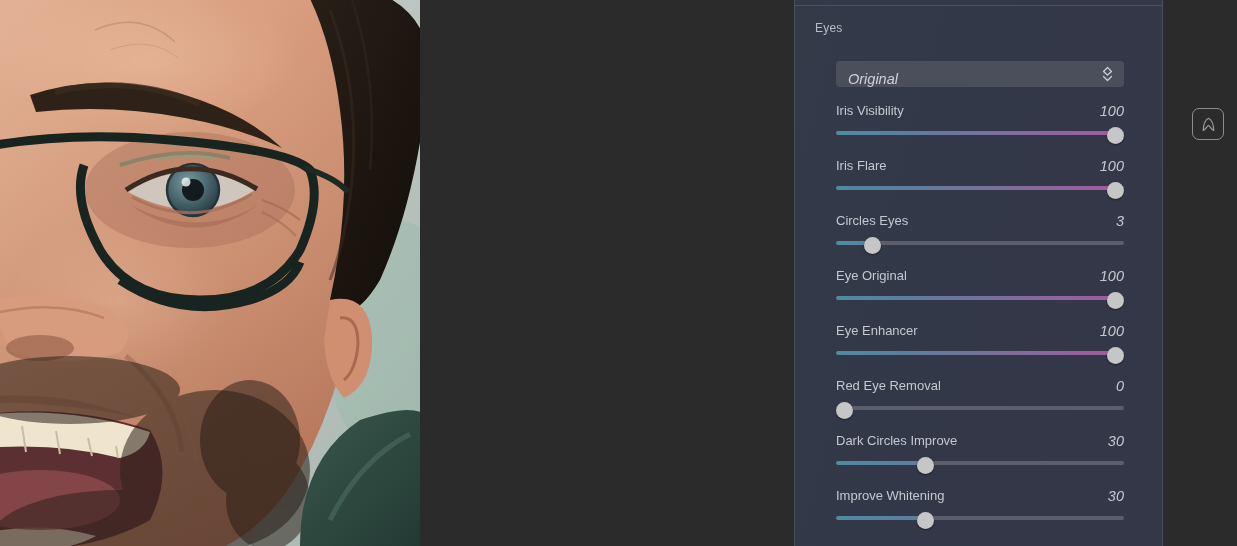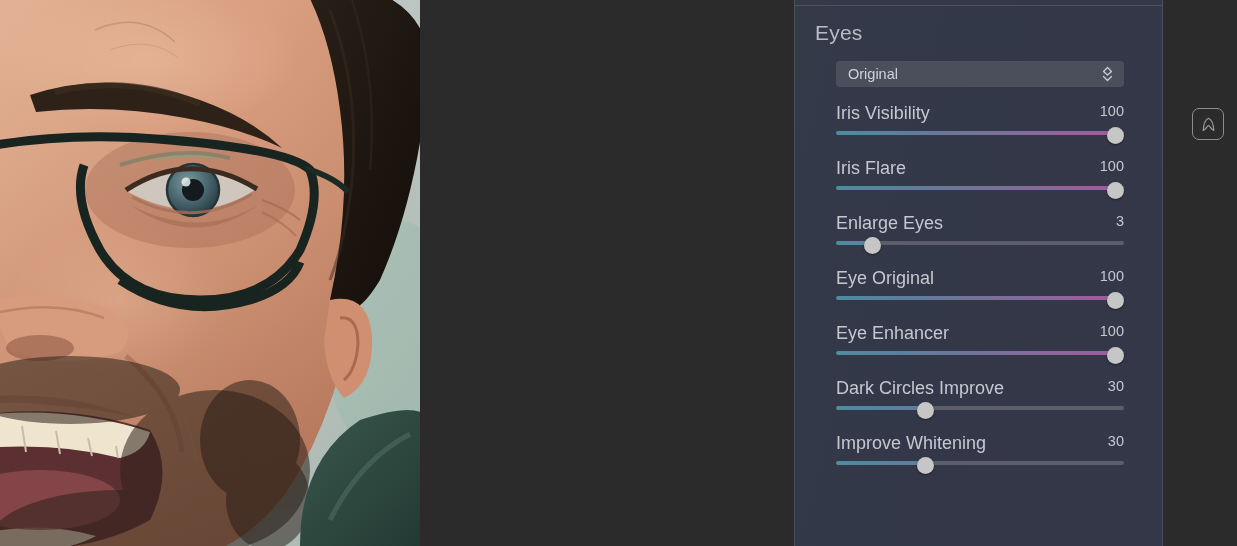--- a/index.html
+++ b/index.html
@@ -40,47 +40,47 @@
     background:linear-gradient(105deg,#343a48 0%,#333848 45%,#343747 100%);
     border-left:1px solid #4a4f5d;
     border-right:1px solid #4a4f5d;
   }
   #panel-topline {
     position:absolute; left:0; top:5px; width:100%; height:1px;
     background:#4e5260;
   }
   #panel-title {
     position:absolute; left:20px; top:21px;
-    font-size:21px; color:#b9bcc4; letter-spacing:.2px;
+    font-size:12px; color:#b9bcc4; letter-spacing:.2px;
   }
 
   
   #preset-select {
     position:absolute; left:41px; top:61px; width:288px; height:26px;
     background:#4b4f5c; border-radius:4px;
-    display:flex; align-items:center;
+    display:flex; align-items:flex-end;font-style:italic;
   }
   #preset-value {
     margin-left:12px; font-size:14.5px; color:#cfd2d8;
   }
   #preset-chevron {
     position:absolute; right:11px; top:50%; transform:translateY(-50%);
     display:flex;
   }
 
   
   #sliders { position:absolute; left:41px; top:103px; width:288px; }
   .slider-row { position:relative; height:55px; }
   .s-label {
     position:absolute; left:0; top:0;
-    font-size:18px; color:#c5c8d0; white-space:nowrap;
+    font-size:13px; color:#c5c8d0; white-space:nowrap;
   }
   .s-value {
     position:absolute; right:0; top:0;
-    font-size:14.5px; color:#c5c8d0;
+    font-size:14.5px; color:#c5c8d0;font-style:italic;
   }
   .s-track {
     position:absolute; left:0; top:28px; width:288px; height:4px;
     border-radius:2px; background:#5c5f6b;
     overflow:hidden;
   }
   .s-fill {
     position:absolute; left:0; top:0; height:100%;
     border-radius:2px;
     background:linear-gradient(90deg,#4d8da0 0%,#5b7f9e 22%,#6f7599 45%,#8a689c 72%,#a4599f 100%);
@@ -261,21 +261,21 @@
       </div>
       <div class="slider-row">
         <div class="s-label">Iris Flare</div>
         <div class="s-value">100</div>
         <div class="s-track">
           <div class="s-fill" style="width: 288px;"></div>
         </div>
         <div class="s-thumb" style="left: 279.5px;"></div>
       </div>
       <div class="slider-row">
-        <div class="s-label">Enlarge Eyes</div>
+        <div class="s-label">Circles Eyes</div>
         <div class="s-value">3</div>
         <div class="s-track">
           <div class="s-fill" style="width: 36px;"></div>
         </div>
         <div class="s-thumb" style="left: 36px;"></div>
       </div>
       <div class="slider-row">
         <div class="s-label">Eye Original</div>
         <div class="s-value">100</div>
         <div class="s-track">
@@ -283,20 +283,28 @@
         </div>
         <div class="s-thumb" style="left: 279.5px;"></div>
       </div>
       <div class="slider-row">
         <div class="s-label">Eye Enhancer</div>
         <div class="s-value">100</div>
         <div class="s-track">
           <div class="s-fill" style="width: 288px;"></div>
         </div>
         <div class="s-thumb" style="left: 279.5px;"></div>
+      </div>
+      <div class="slider-row">
+        <div class="s-label">Red Eye Removal</div>
+        <div class="s-value">0</div>
+        <div class="s-track">
+          <div class="s-fill" style="width: 0px;"></div>
+        </div>
+        <div class="s-thumb" style="left: 8.5px;"></div>
       </div>
       <div class="slider-row">
         <div class="s-label">Dark Circles Improve</div>
         <div class="s-value">30</div>
         <div class="s-track">
           <div class="s-fill" style="width: 89.28px;"></div>
         </div>
         <div class="s-thumb" style="left: 89.28px;"></div>
       </div>
       <div class="slider-row">

